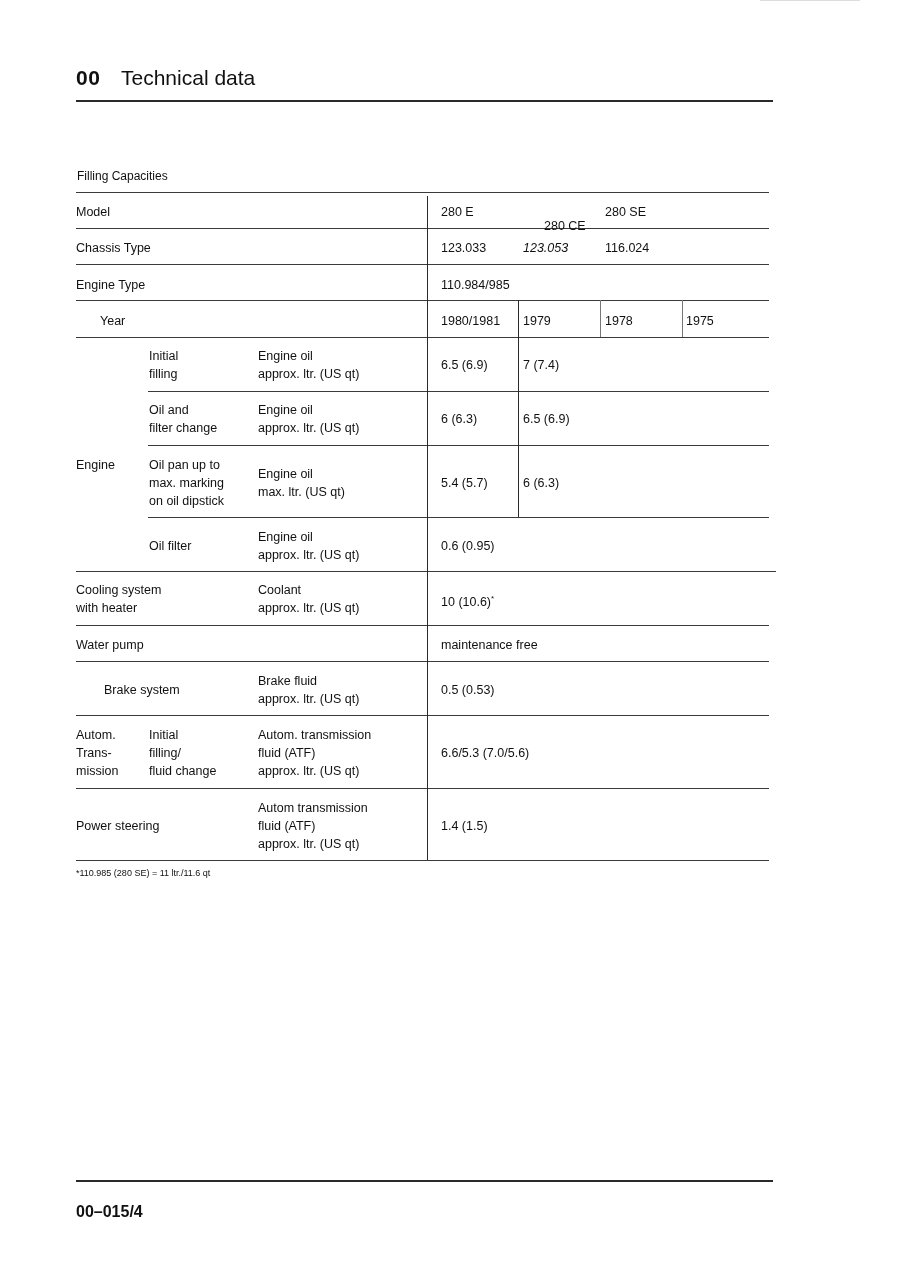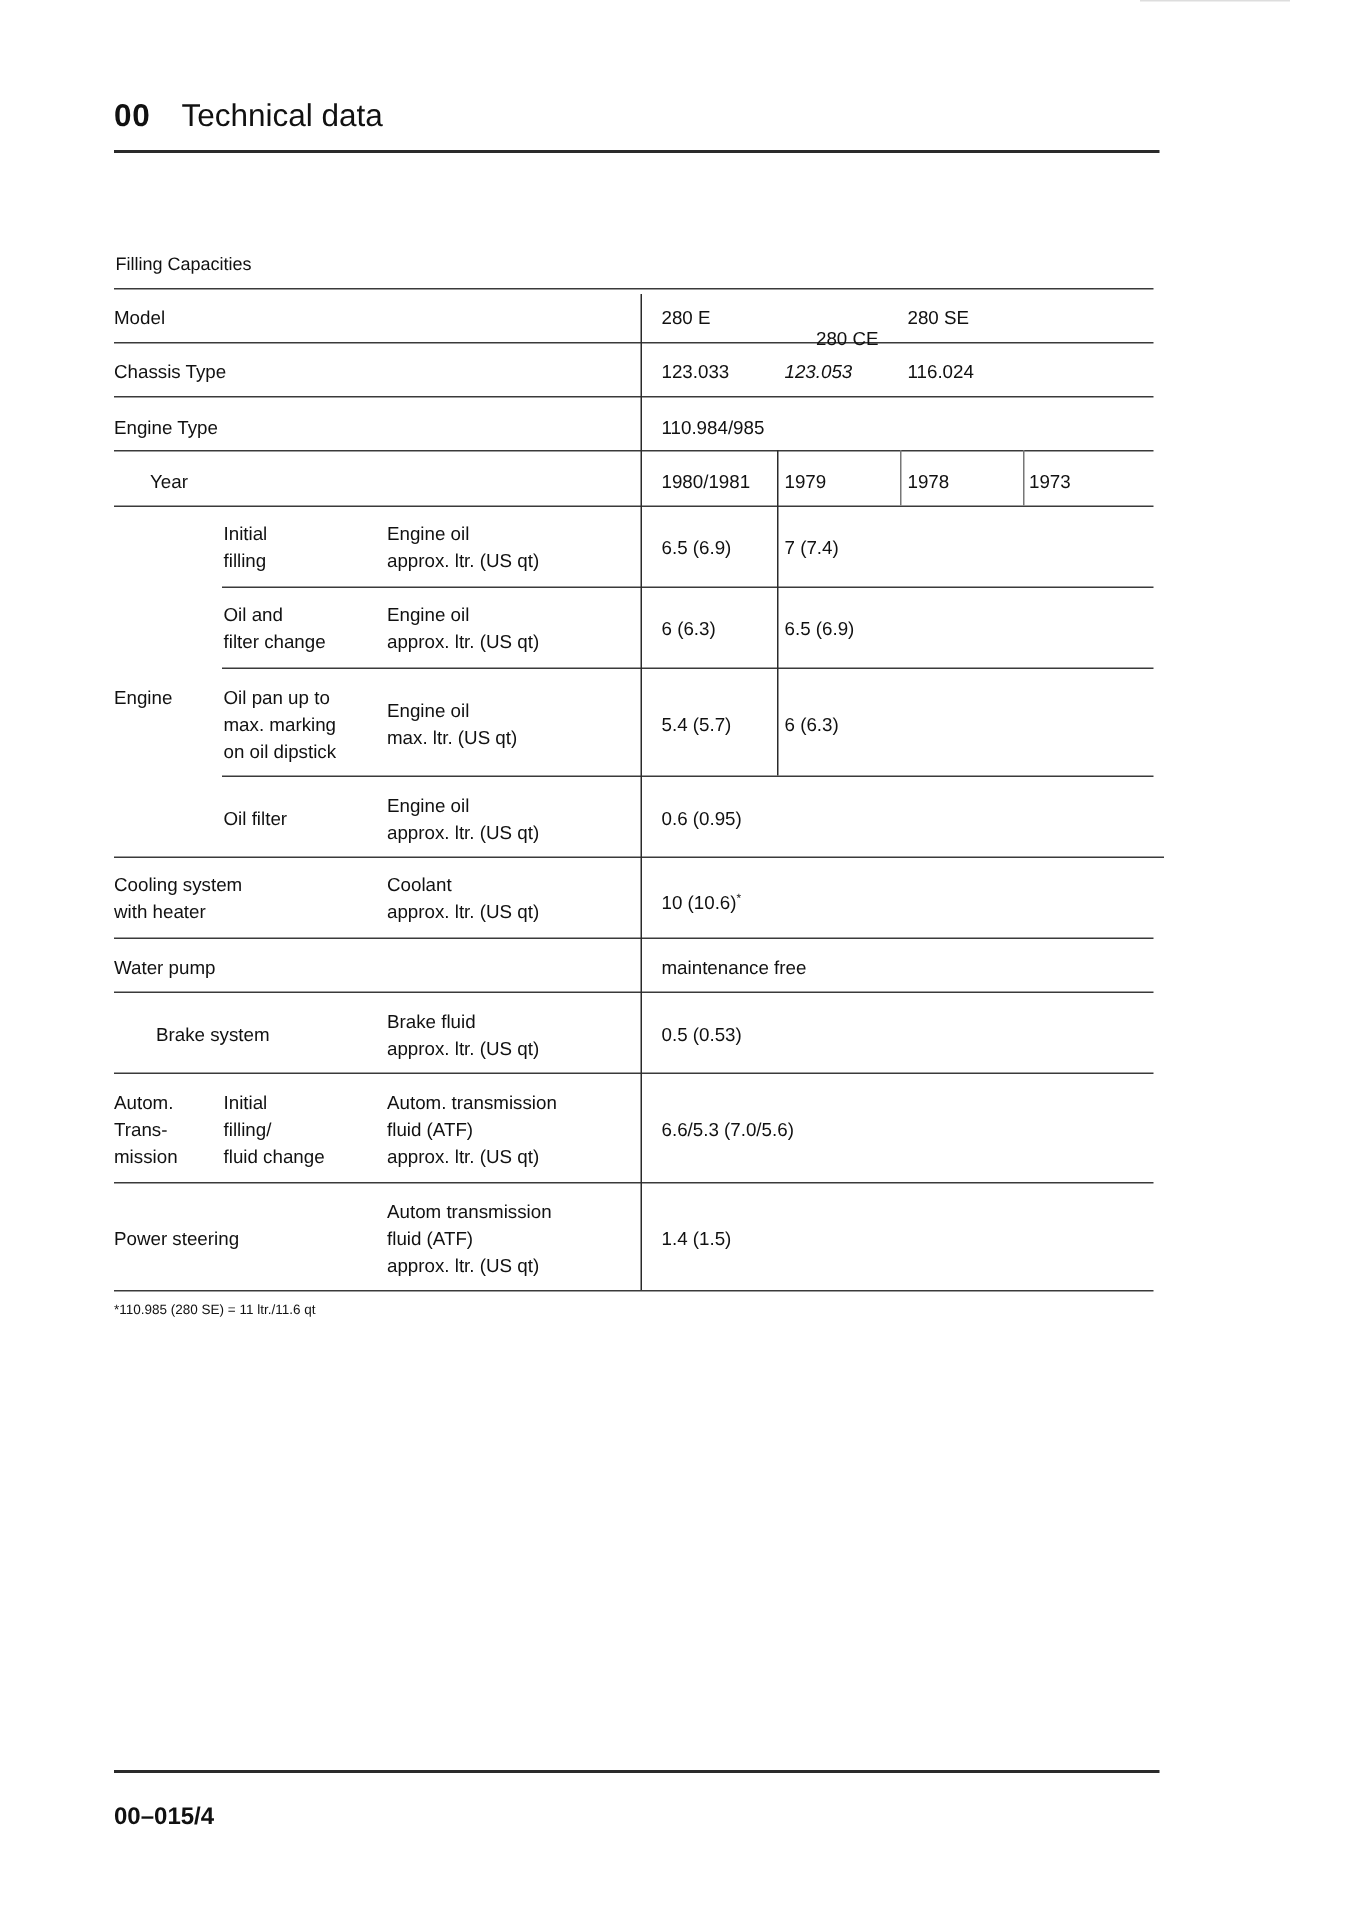--- a/index.html
+++ b/index.html
@@ -61,21 +61,21 @@
   <div class="abs txt" style="left:523px;top:239px;font-style:italic;">123.053</div>
   <div class="abs txt" style="left:605px;top:239px;">116.024</div>
 
   <div class="abs txt" style="left:76px;top:276px;">Engine Type</div>
   <div class="abs txt" style="left:441px;top:276px;">110.984/985</div>
 
   <div class="abs txt" style="left:76px;top:312px;margin-left:24px;">Year</div>
   <div class="abs txt" style="left:441px;top:312px;">1980/1981</div>
   <div class="abs txt" style="left:523px;top:312px;">1979</div>
   <div class="abs txt" style="left:605px;top:312px;">1978</div>
-  <div class="abs txt" style="left:686px;top:312px;">1973</div>
+  <div class="abs txt" style="left:686px;top:312px;">1975</div>
 
   <div class="abs txt" style="left:76px;top:456px;">Engine</div>
 
   <div class="abs txt" style="left:149px;top:347px;">Initial
 filling</div>
   <div class="abs txt" style="left:258px;top:347px;">Engine oil
 approx. ltr. (US qt)</div>
   <div class="abs txt" style="left:441px;top:356px;">6.5 (6.9)</div>
   <div class="abs txt" style="left:523px;top:356px;">7 (7.4)</div>
 

